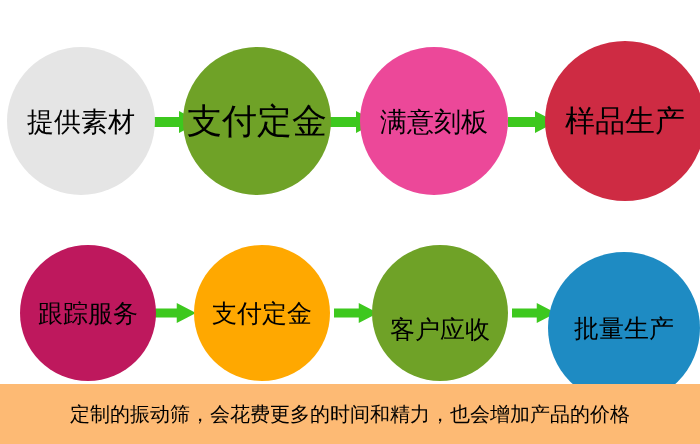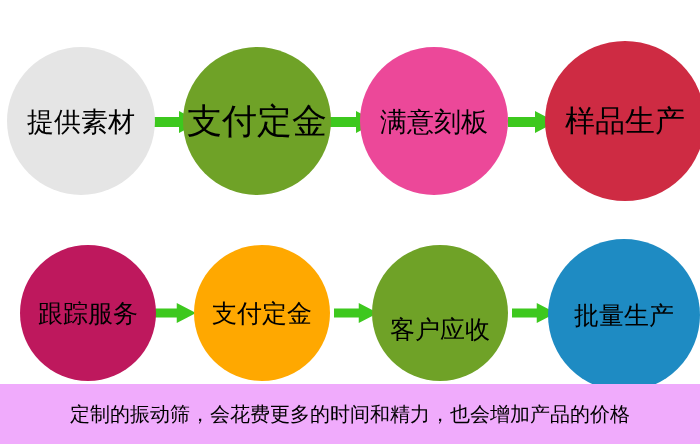--- a/index.html
+++ b/index.html
@@ -137,22 +137,22 @@
       </svg>
       <div class="node" style="left: 20px; top: 9px; width: 136px; height: 136px; background: #be185d;">
         <span class="node-label" style="font-size: 25px;">跟踪服务</span>
       </div>
       <div class="node" style="left: 194px; top: 9px; width: 136px; height: 136px; background: rgb(255, 168, 0);">
         <span class="node-label" style="font-size: 25px;">支付定金</span>
       </div>
       <div class="node" style="left: 372px; top: 9px; width: 136px; height: 136px; background: rgb(111, 162, 39);">
         <span class="node-label" style="font-size: 25px; margin-top: 32px;">客户应收</span>
       </div>
-      <div class="node" style="left: 548px; top: 3px; width: 152px; height: 152px; background: rgb(30, 139, 195);">
+      <div class="node" style="left: 548px; top: 16px; width: 152px; height: 152px; background: rgb(30, 139, 195);">
         <span class="node-label" style="font-size: 25px;">批量生产</span>
       </div>
     </div>
 
-  <div class="footer-banner" style="background: #f0abfc; margin-top: 37px;">
+  <div class="footer-banner" style="background: #fdba74; margin-top: 37px;">
     <span class="footer-text" style="color: rgb(0, 0, 0);">定制的振动筛，会花费更多的时间和精力，也会增加产品的价格</span>
   </div>
 
 </div>
 
 </body></html>

